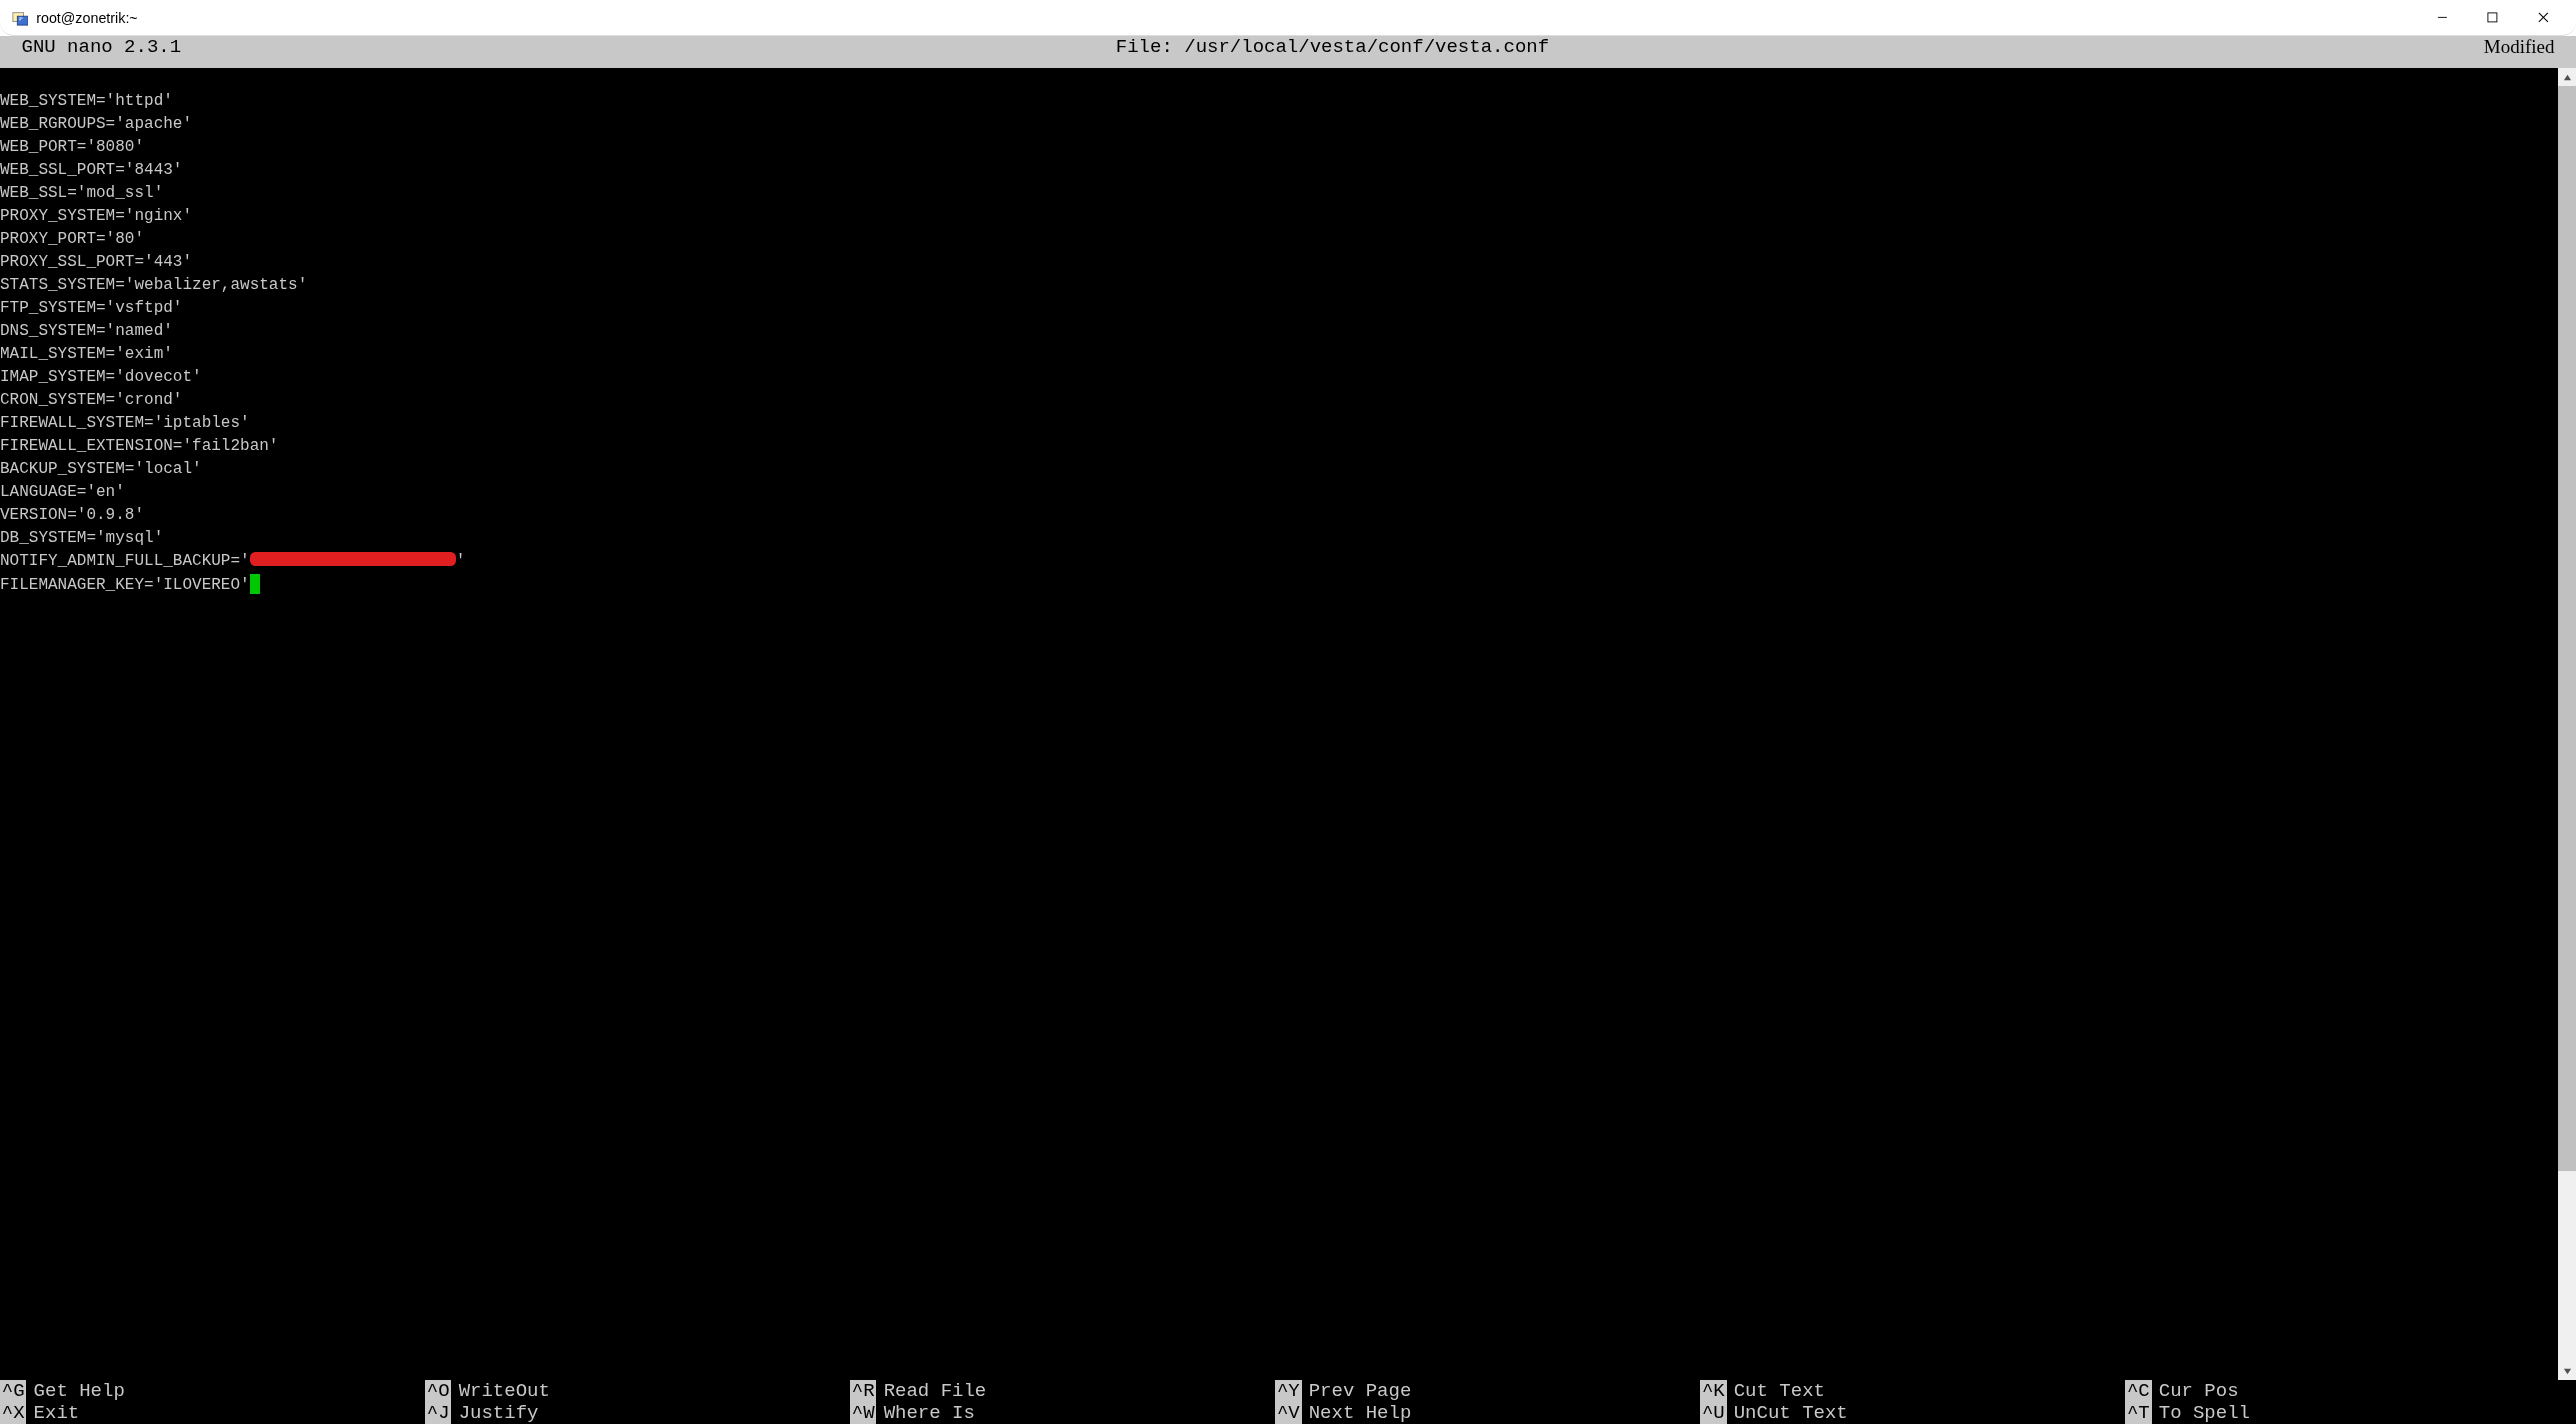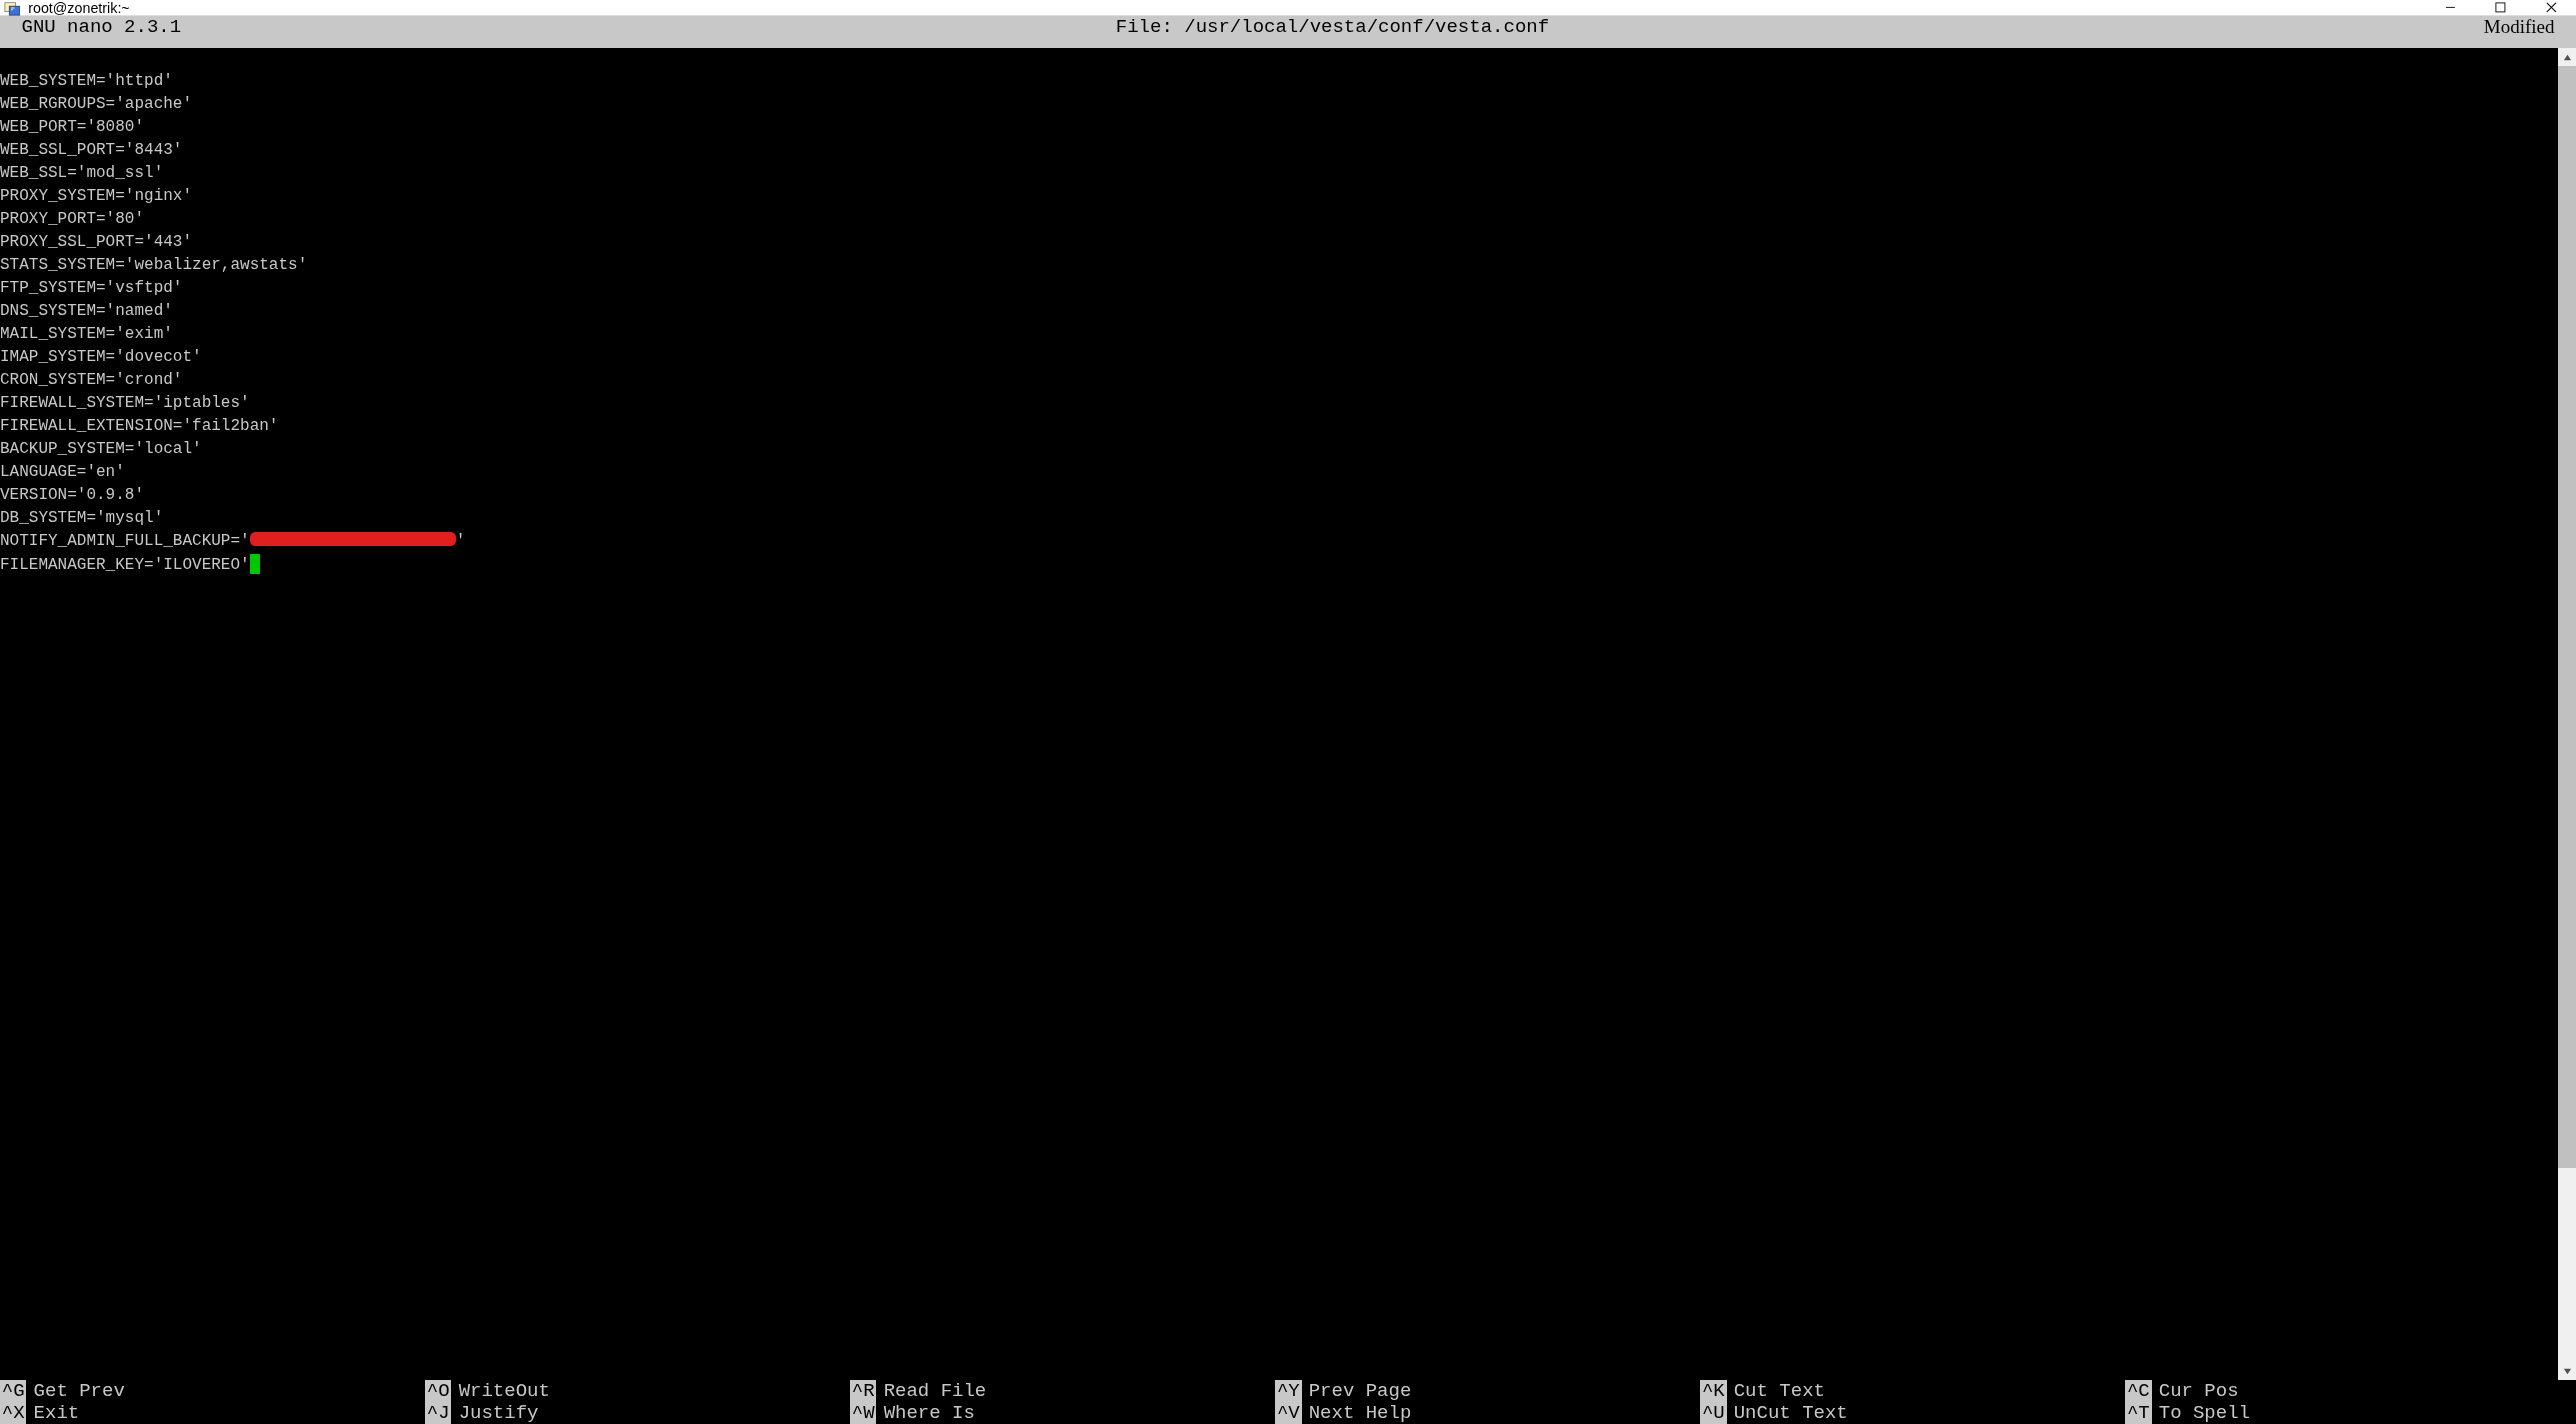--- a/index.html
+++ b/index.html
@@ -13,26 +13,27 @@
       overflow: hidden;
     }
     .window {
       width: 100%;
       height: 100vh;
       display: flex;
       flex-direction: column;
       background: #fff;
     }
     .titlebar {
-      height: 16px;
+      height: 36px;
       background: #fff;
       display: flex;
       align-items: center;
-      padding: 0 3px;
+      padding: 0 11px;
       border-bottom: 0.9px solid #ddd;
+      border-radius: 14px;
     }
     .titlebar-icon {
       width: 18px;
       height: 18px;
       margin-right: 7.2px;
       display: flex;
       align-items: center;
       justify-content: center;
     }
     .titlebar-title {
@@ -229,21 +230,21 @@
             <polygon points="5,8 9,2 1,2" fill="#505050"></polygon>
           </svg>
       </div>
     </div>
   </div>
 
   <div class="nano-footer">
     <div class="footer-row" id="footer-row-1">
         <div class="footer-item">
           <span class="footer-key">^G</span>
-          <span class="footer-label">Get Prev</span>
+          <span class="footer-label">Get Help</span>
         </div>
         <div class="footer-item">
           <span class="footer-key">^O</span>
           <span class="footer-label">WriteOut</span>
         </div>
         <div class="footer-item">
           <span class="footer-key">^R</span>
           <span class="footer-label">Read File</span>
         </div>
         <div class="footer-item">

